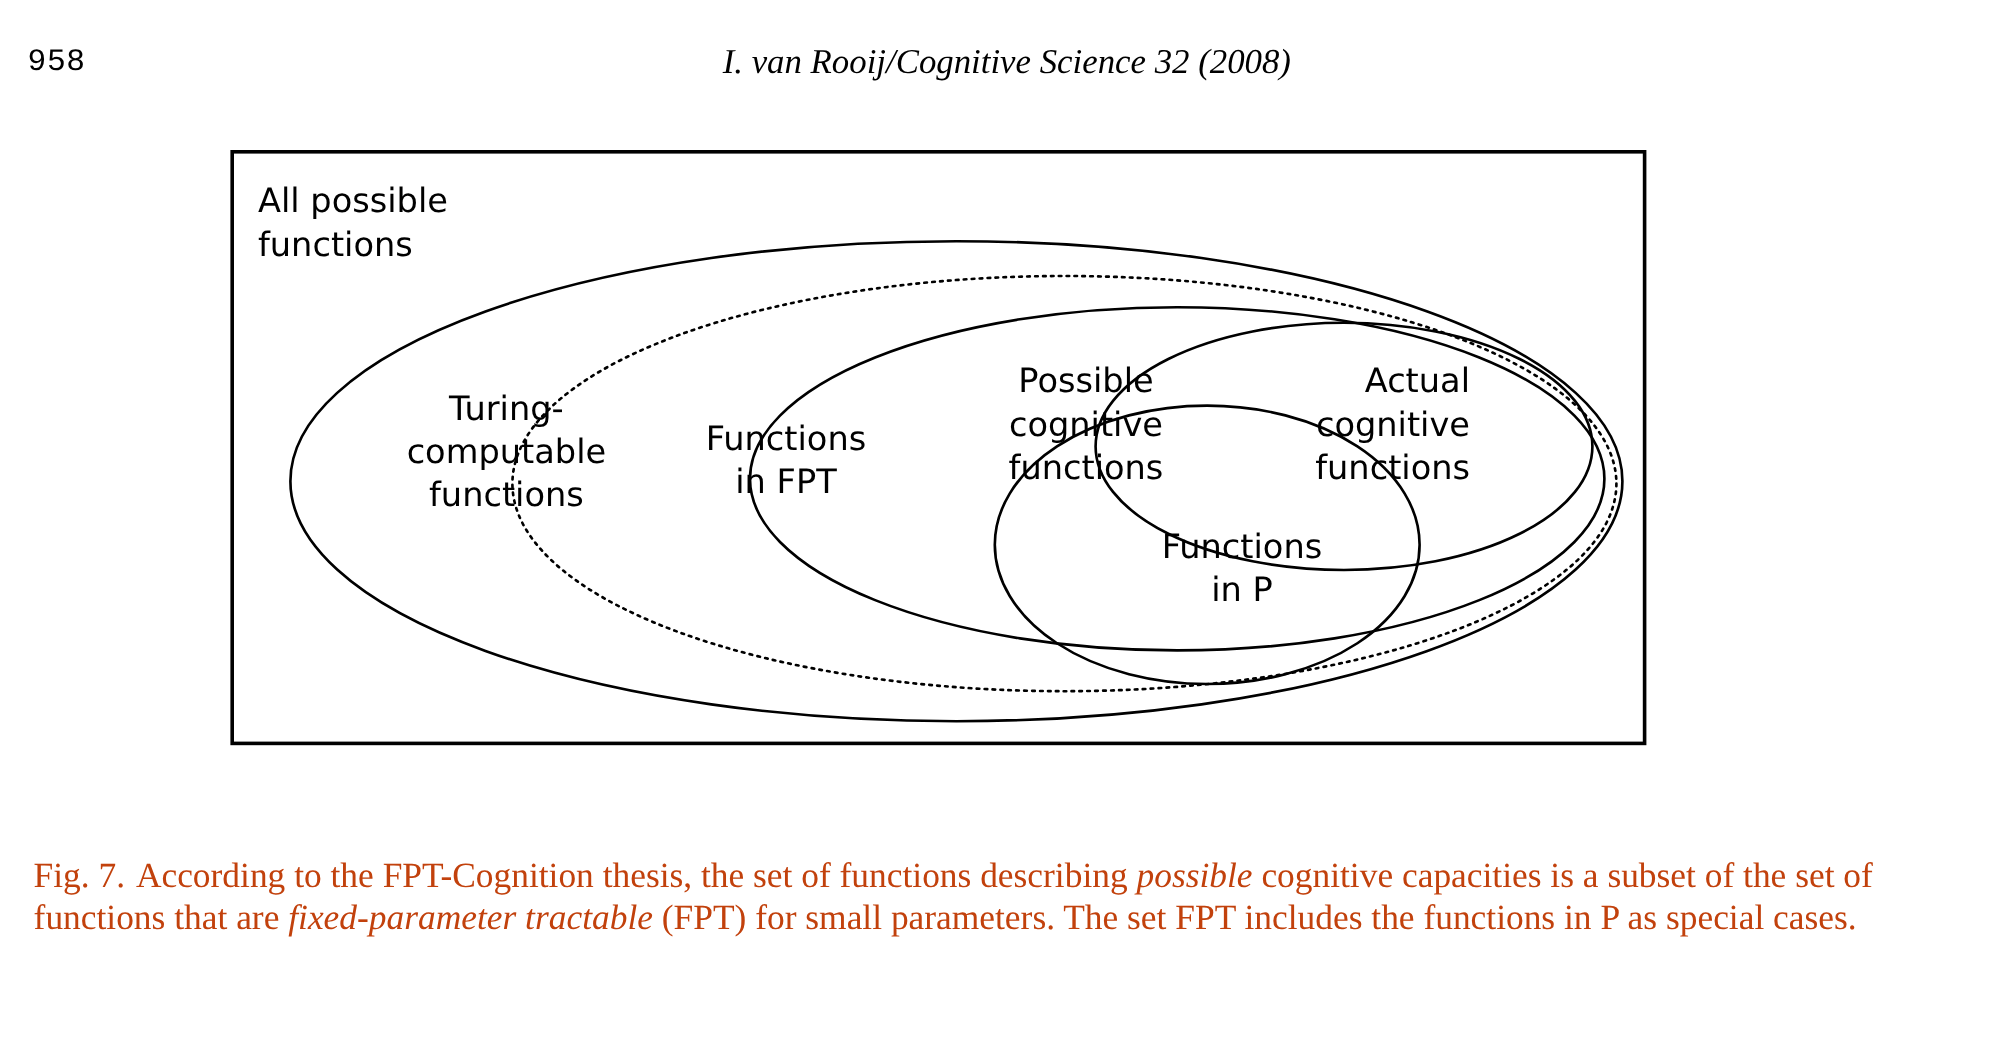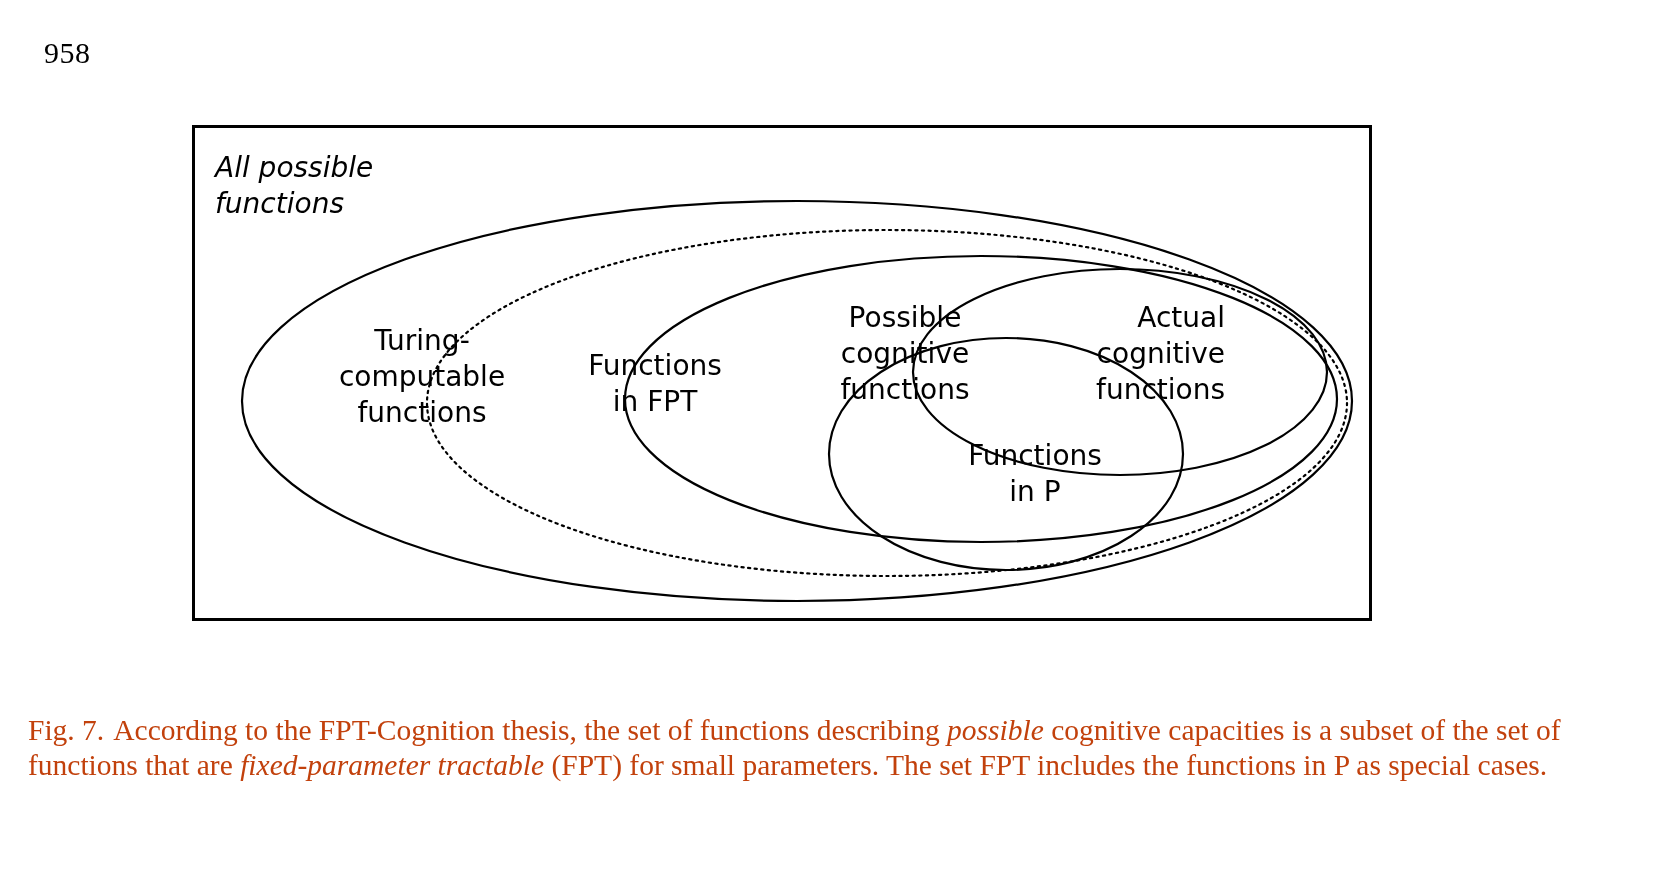--- a/index.html
+++ b/index.html
@@ -19,24 +19,24 @@
   
   .running-head {
     position: absolute;
     left: 0;
     top: 36px;
     width: 1678px;
     height: 40px;
   }
   .page-number {
     position: absolute;
-    left: 44px;
+    left: 23px;
     top: 0;
-    font-size: 30px;
-    font-family: Liberation Serif, serif;
+    font-size: 26px;
+    font-family: Liberation Mono, monospace;
     letter-spacing: 0.5px;
   }
   .head-title {
     position: absolute;
     left: 0;
     top: 0;
     width: 1678px;
     text-align: center;
     font-size: 29px;
     font-style: italic;
@@ -66,21 +66,21 @@
   
   .lbl {
     position: absolute;
     font-family: "DejaVu Sans", sans-serif;
     font-size: 28px;
     line-height: 1.28;
     color: #000000;
     white-space: pre;
   }
 
-  #label-all-possible      { left: 20px;  top: 22px;  text-align: left; font-style: italic; }
+  #label-all-possible      { left: 20px;  top: 22px;  text-align: left; }
   #label-turing            { left: 112px; top: 195px; width: 230px; text-align: center; }
   #label-fpt               { left: 360px; top: 220px; width: 200px; text-align: center; }
   #label-possible-cog      { left: 610px; top: 172px; width: 200px; text-align: center; }
   #label-actual-cog        { left: 820px; top: 172px; width: 210px; text-align: right; }
   #label-functions-in-p    { left: 730px; top: 310px; width: 220px; text-align: center; }
 
   
   .caption {
     position: absolute;
     left: 28px;
@@ -93,20 +93,21 @@
     color: #c2410c;
   }
   .caption .it { font-style: italic; }
   .caption .sp { display: inline-block; width: 9px; }
 </style>
 </head>
 <body>
 
 <div class="running-head">
   <div class="page-number">958</div>
+  <div class="head-title">I. van Rooij/Cognitive Science 32 (2008)</div>
 </div>
 
 <div class="figure-box">
 
   <svg class="figure-svg" viewBox="0 0 1180 496" preserveAspectRatio="none">
 
     <ellipse cx="602" cy="273" rx="555" ry="200" fill="none" stroke="#000000" stroke-width="2.2"></ellipse>
 
     <ellipse cx="692" cy="275" rx="460" ry="173" fill="none" stroke="#000000" stroke-width="2.2" stroke-dasharray="2.2 4.4" stroke-linecap="round"></ellipse>
 

